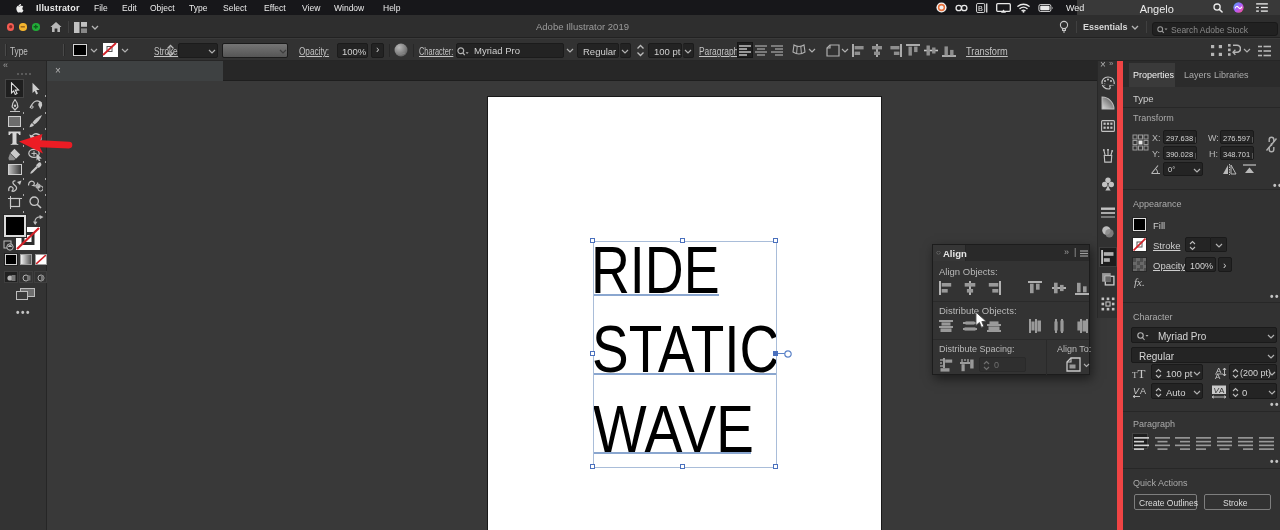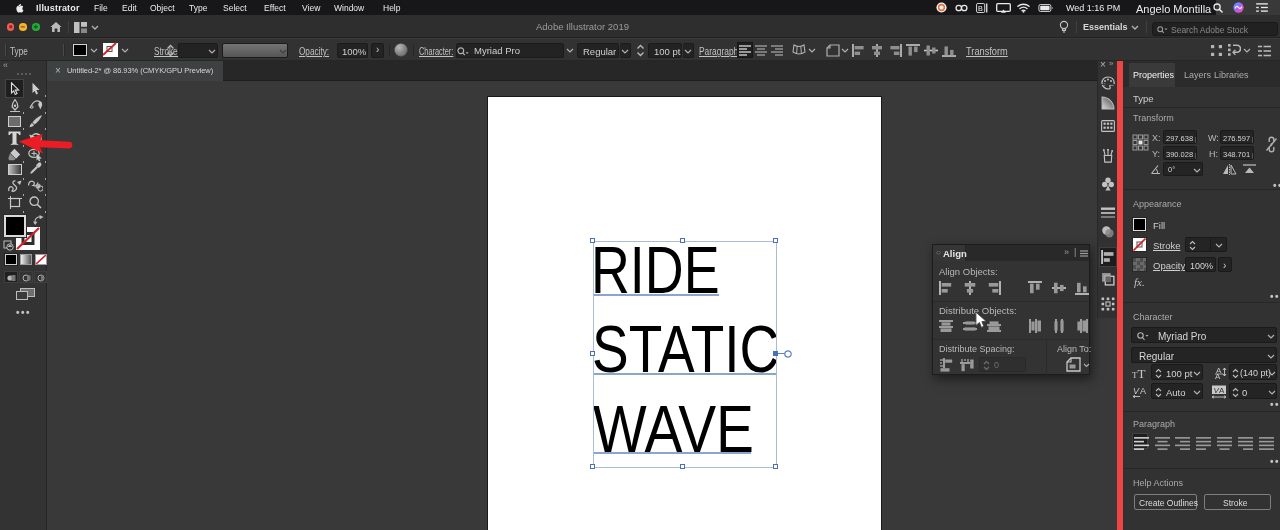--- a/index.html
+++ b/index.html
@@ -1,18 +1,18 @@
 <!DOCTYPE html>
 <html><head><meta charset="utf-8"><style>
 *{margin:0;padding:0;box-sizing:border-box;}
 body{font-family:"Liberation Sans",sans-serif;}
 #app{position:relative;width:1280px;height:530px;overflow:hidden;background:#393939;font-family:"Liberation Sans",sans-serif;}
 .abs{position:absolute;}
 svg{display:block;}
-#menubar{position:absolute;left:0;top:0;width:1216px;height:15px;background:#17171a;color:#ebebeb;font-size:8.5px;}
+#menubar{position:absolute;left:0;top:0;width:1077px;height:15px;background:#17171a;color:#ebebeb;font-size:8.5px;}
 #menubar .mi{position:absolute;top:2.5px;}
 #titlebar{position:absolute;left:0;top:15px;width:1280px;height:23px;background:#2e2e2e;border-bottom:1px solid #222222;}
 .tl{position:absolute;top:23px;width:7.5px;height:7.5px;border-radius:50%;}
 #controlbar{position:absolute;left:0;top:38px;width:1280px;height:23px;background:#323232;border-top:1px solid #3a3a3a;border-bottom:1px solid #262626;color:#c8c8c8;font-size:11px;}
 .cfield{position:absolute;background:#232323;border:1px solid #1b1b1b;border-radius:2px;color:#cfcfcf;}
 .und{text-decoration:underline;}
 .sx{display:inline-block;transform:scaleX(.78);transform-origin:0 0;white-space:nowrap;}
 .lbl{color:#c2c2c2;}
 #tabrow{position:absolute;left:0;top:61px;width:1280px;height:20px;background:#272727;border-bottom:1px solid #1e1e1e;}
 #doctab{position:absolute;left:47px;top:0;width:176px;height:20px;background:#3e4142;color:#d6d6d6;font-size:7.5px;letter-spacing:-0.05px;line-height:19px;white-space:nowrap;overflow:hidden;}
@@ -349,21 +349,20 @@
           <line x1="5.5" y1="1.5" x2="13" y2="1.5"></line>
           <line x1="5.5" y1="6" x2="13" y2="6"></line>
           <line x1="5.5" y1="10.5" x2="13" y2="10.5"></line>
         </g>
       </svg>
 </div>
 
 <div id="tabrow">
   <div id="doctab">
         <span style="position:absolute;left:8px;top:0;color:#b4b4b4;font-size:10px;">×</span>
-        <span style="position:absolute;left:20px;">Untitled-2* @ 86.93% (CMYK/GPU Preview)</span>
       </div>
 </div>
 
 <div id="tools">
   <span class="abs" style="left:3px;top:-1px;color:#9e9e9e;font-size:9px;">«</span>
   <div class="abs" style="left:17px;top:12px;width:14px;height:2px;background:repeating-linear-gradient(90deg,#5a5a5a 0 2px,transparent 2px 4px);"></div>
 
   <div class="abs" style="left:5px;top:18px;width:19px;height:19px;background:#1f1f1f;border:1px solid #454545;"></div>
   <svg class="abs" style="left:10px;top:21px;" width="10" height="13" viewBox="0 0 10 13">
         <path d="M1.5 0.8 L8.6 7.9 L5.3 8.1 L7 11.6 L5.2 12.4 L3.7 8.9 L1.5 11 Z" fill="none" stroke="#dedede" stroke-width="1.1"></path>
@@ -886,21 +885,21 @@
         <text x="5" y="8" font-size="8" fill="#c9c9c9" font-family="Liberation Sans">A</text>
         <text x="4" y="13.5" font-size="8" fill="#c9c9c9" font-family="Liberation Sans">A</text>
         <path d="M2 3 v8 M2 3 l-1.5 2 M2 3 l1.5 2 M2 11 l-1.5 -2 M2 11 l1.5 -2" stroke="#c9c9c9" stroke-width="0.9" fill="none" transform="translate(11.5,0)"></path>
         <line x1="4" y1="9" x2="12" y2="9" stroke="#c9c9c9" stroke-width="0.8"></line>
       </svg>
   <div class="pfield" style="left:106px;top:303px;width:48px;height:16px;">
         <svg class="abs" style="left:2px;top:2.5px;" width="7" height="11" viewBox="0 0 7 11">
           <path d="M1 4 L3.5 1.5 L6 4" fill="none" stroke="#bbb" stroke-width="1.1"></path>
           <path d="M1 7 L3.5 9.5 L6 7" fill="none" stroke="#bbb" stroke-width="1.1"></path>
         </svg>
-        <span class="abs" style="left:10px;top:3px;font-size:9px;white-space:nowrap;">(140 pt)</span>
+        <span class="abs" style="left:10px;top:3px;font-size:9px;white-space:nowrap;">(200 pt)</span>
         <svg class="abs" style="left:38px;top:5.5px;" width="8" height="5" viewBox="0 0 8 5">
           <path d="M1 1 L4 4 L7 1" stroke="#b0b0b0" stroke-width="1.2" fill="none"></path>
         </svg>
       </div>
 
   <svg class="abs" style="left:9px;top:324px;" width="17" height="13" viewBox="0 0 17 13">
         <text x="1" y="9" font-size="9" fill="#c9c9c9" font-family="Liberation Sans" font-style="italic">V</text>
         <text x="8" y="9" font-size="9" fill="#c9c9c9" font-family="Liberation Sans">A</text>
         <path d="M8 11.5 H1 M1 11.5 l2 -1.2 M1 11.5 l2 1.2" stroke="#c9c9c9" stroke-width="0.9" fill="none"></path>
       </svg>
@@ -987,21 +986,21 @@
         <g stroke="#9a9a9a" stroke-width="1.3">
           <line x1="0" y1="1" x2="12" y2="1"></line>
           <line x1="0" y1="4" x2="12" y2="4"></line>
           <line x1="0" y1="7" x2="12" y2="7"></line>
           <line x1="0" y1="10" x2="12" y2="10"></line>
         </g>
       </svg>
   <div class="dots3" style="left:147px;top:395px;">•••</div>
   <div class="sep" style="top:407px;"></div>
 
-  <span class="seclbl" style="left:10px;top:417px;">Help Actions</span>
+  <span class="seclbl" style="left:10px;top:417px;">Quick Actions</span>
   <div class="abs" style="left:11px;top:433px;width:63px;height:16px;border:1px solid #7e7e7e;border-radius:2px;white-space:nowrap;">
         <span class="abs" style="left:4px;top:3px;color:#dedede;font-size:8.5px;">Create Outlines</span>
       </div>
   <div class="abs" style="left:81px;top:433px;width:67px;height:16px;border:1px solid #7e7e7e;border-radius:2px;white-space:nowrap;">
         <span class="abs" style="left:18px;top:3px;color:#dedede;font-size:8.5px;">Stroke</span>
       </div>
 </div>
 
 </div>
 

